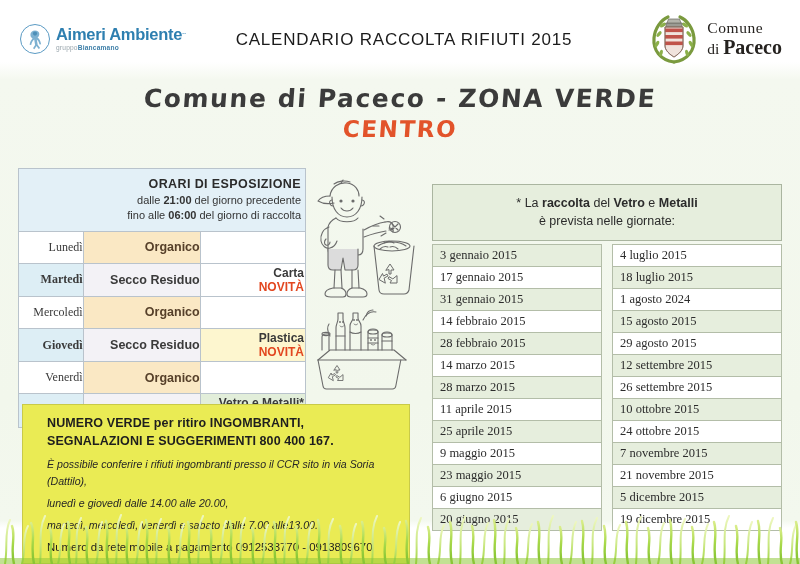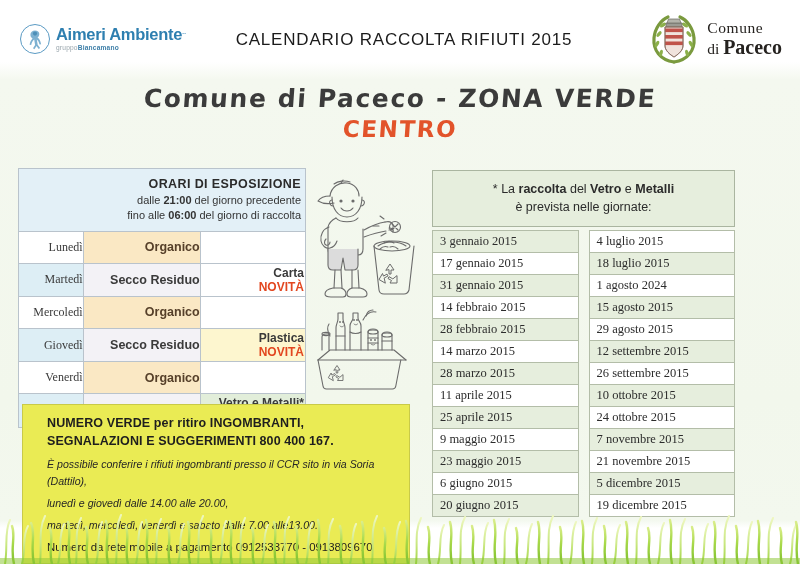--- a/index.html
+++ b/index.html
@@ -62,37 +62,37 @@
   }
   .sched-head{
     background:#e3f0f7;padding:7px 4px 8px 4px !important;
     line-height:1.35;
   }
   .sched-head .t1{font-size:12.5px;font-weight:bold;color:#2b2b2b;letter-spacing:.4px;}
   .sched-head .t2{font-size:11px;color:#333;}
   .sched-head .t2 b{font-weight:bold;}
   .c-day{width:64px;height:31px;font-size:12px;color:#3a3a3a;font-family:"Liberation Serif", serif;}
   .day-a{background:#ffffff;}
-  .day-b{background:#ddeef5;}
+  .day-b{background:#ddeef5;font-weight:bold;}
   .c-mid{width:118px;font-size:12.5px;font-weight:bold;color:#3a2f23;}
   .mid-org{background:#fae8c4;color:#56402a;}
   .mid-sec{background:#f3f2f6;color:#3a3a3a;}
   .c-right{width:104px;padding:2px 1px !important;line-height:1.18;}
   .r-plain{background:#ffffff;}
   .r-yellow{background:#fdf6cf;}
   .r-green{background:#e2eeda;}
   .r-lbl{font-size:12px;font-weight:bold;color:#3a3a3a;display:block;}
   .r-nov{font-size:12px;font-weight:bold;color:#e2461f;display:block;}
 
   
   .illus{position:absolute;left:306px;top:170px;width:112px;height:222px;}
   .illus svg{display:block;}
 
   
-  .dates-panel{position:absolute;left:432px;top:170px;width:303px;}
+  .dates-panel{position:absolute;left:432px;top:184px;width:350px;}
   .dates-head{
     background:#e6eedd;border:1px solid #aab5a0;
     padding:9px 6px 10px 6px;text-align:center;line-height:1.45;
   }
   .dates-head .d1{font-size:12.5px;color:#2b2b2b;}
   .dates-head .d1 b{font-weight:bold;}
   .dates-head .d2{font-size:12.5px;color:#2b2b2b;}
   .dates-cols{display:flex;gap:10px;margin-top:3px;}
   .dcol{flex:1;border-collapse:collapse;width:100%;}
   .dcol td{

